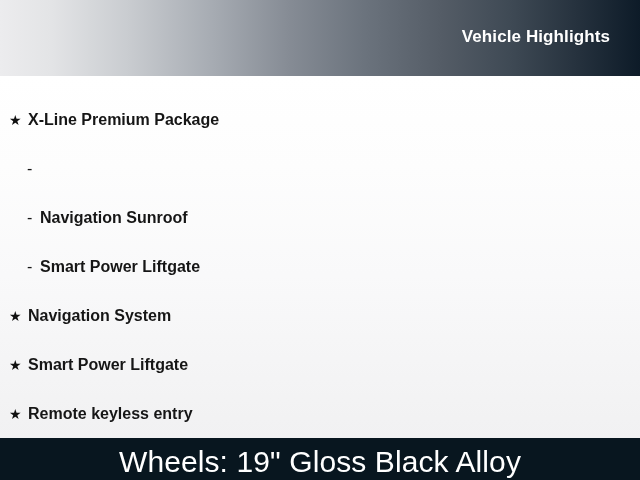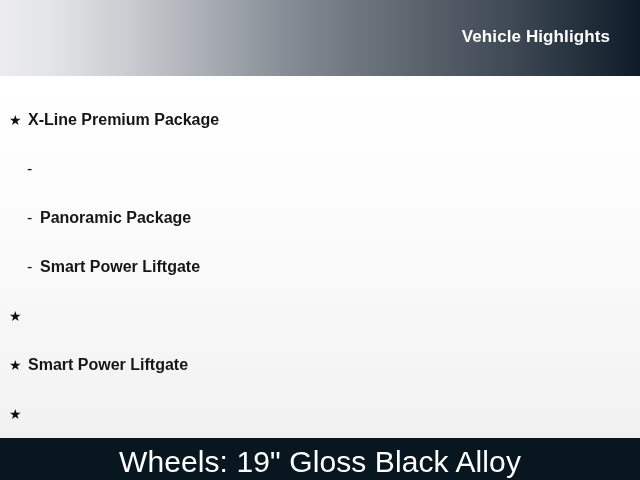--- a/index.html
+++ b/index.html
@@ -123,35 +123,37 @@
   <div id="body">
       <div class="row">
         <span class="bullet">★</span>
         <span class="label">X-Line Premium Package</span>
       </div>
       <div class="row sub">
         <span class="bullet">-</span>
       </div>
       <div class="row sub">
         <span class="bullet">-</span>
-        <span class="label">Panoramic Package</span>
+        <span class="label">Navigation Sunroof</span>
       </div>
       <div class="row sub">
         <span class="bullet">-</span>
         <span class="label">Smart Power Liftgate</span>
       </div>
       <div class="row">
         <span class="bullet">★</span>
+        <span class="label">Navigation System</span>
       </div>
       <div class="row">
         <span class="bullet">★</span>
         <span class="label">Smart Power Liftgate</span>
       </div>
       <div class="row">
         <span class="bullet">★</span>
+        <span class="label">Remote keyless entry</span>
       </div>
     </div>
 
   <div id="footer">
     <div id="footer-text">Wheels: 19" Gloss Black Alloy</div>
   </div>
 
 </div>
 
 </body></html>

